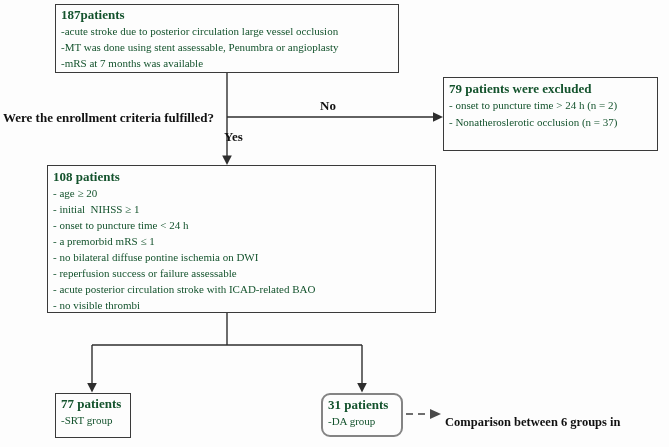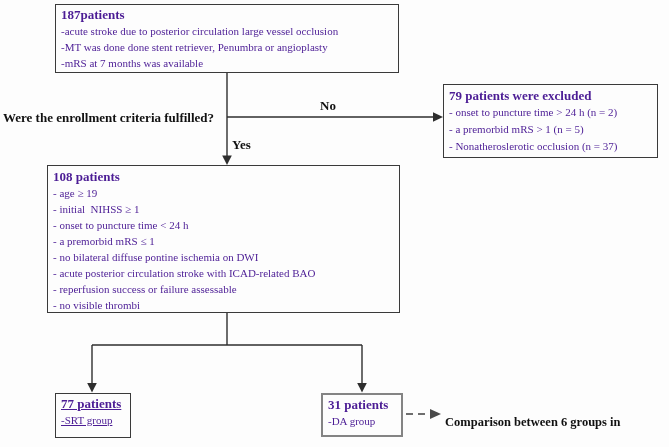--- a/index.html
+++ b/index.html
@@ -19,21 +19,21 @@
     left: 0; top: 0;
     width: 669px; height: 447px;
     pointer-events: none;
   }
   .box {
     position: absolute;
     background: var(--bg, #fdfdfd);
     border: 1.5px solid var(--line, #3a3a3a);
     box-sizing: border-box;
     padding: 2px 4px 12px 5px;
-    color: #4c1d95;
+    color: #14532d;
   }
   .box-title {
     font-weight: bold;
     font-size: 13px;
     line-height: 16px;
     white-space: pre;
   }
   .box-line {
     font-size: 11px;
     line-height: 16px;
@@ -87,53 +87,52 @@
     </g>
     <g>
       <path d="M406,414 H429" stroke="#6e6e6e" stroke-width="1.8" stroke-dasharray="7,5" fill="none"></path>
       <polygon points="441,414 430,409 430,419" fill="#4a4a4a"></polygon>
     </g>
   </svg>
 
   <div class="box box-initial" style="left:55px; top:4px; width:344px; height:69px;">
     <div class="box-title">187patients</div>
     <div class="box-line">-acute stroke due to posterior circulation large vessel occlusion</div>
-    <div class="box-line">-MT was done done stent retriever, Penumbra or angioplasty</div>
+    <div class="box-line">-MT was done using stent assessable, Penumbra or angioplasty</div>
     <div class="box-line">-mRS at 7 months was available</div>
   </div>
 
-  <div class="box box-excluded" style="left:443px; top:84px; width:215px; height:74px;">
+  <div class="box box-excluded" style="left:443px; top:77px; width:215px; height:74px;">
     <div class="box-title">79 patients were excluded</div>
     <div class="box-line">- onset to puncture time &gt; 24 h (n = 2)</div>
-    <div class="box-line">- a premorbid mRS &gt; 1 (n = 5)</div>
     <div class="box-line">- Nonatheroslerotic occlusion (n = 37)</div>
   </div>
 
   <div class="flow-label" style="left:3px; top:110px;">Were the enrollment criteria fulfilled?</div>
   <div class="flow-label" style="left:320px; top:98px;">No</div>
-  <div class="flow-label" style="left:232px; top:129px;margin-top:8px;">Yes</div>
+  <div class="flow-label" style="left:224px; top:129px;">Yes</div>
 
-  <div class="box box-enrolled" style="left:47px; top:165px; width:353px; height:148px; padding-top:3px;">
+  <div class="box box-enrolled" style="left:47px; top:165px; width:389px; height:148px; padding-top:3px;">
     <div class="box-title">108 patients</div>
-    <div class="box-line">- age ≥ 19</div>
+    <div class="box-line">- age ≥ 20</div>
     <div class="box-line">- initial  NIHSS ≥ 1</div>
     <div class="box-line">- onset to puncture time &lt; 24 h</div>
     <div class="box-line">- a premorbid mRS ≤ 1</div>
     <div class="box-line">- no bilateral diffuse pontine ischemia on DWI</div>
+    <div class="box-line">- reperfusion success or failure assessable</div>
     <div class="box-line">- acute posterior circulation stroke with ICAD-related BAO</div>
-    <div class="box-line">- reperfusion success or failure assessable</div>
     <div class="box-line">- no visible thrombi</div>
   </div>
 
-  <div class="box box-srt" style="left:55px; top:393px; width:76px; height:45px;text-decoration:underline;">
+  <div class="box box-srt" style="left:55px; top:393px; width:76px; height:45px;">
     <div class="box-title">77 patients</div>
     <div class="box-line">-SRT group</div>
   </div>
 
-  <div class="box box-da" style="left:321px; top:393px; width:82px; height:44px;">
+  <div class="box box-da" style="left:321px; top:393px; width:82px; height:44px;border-radius:9px;">
     <div class="box-title">31 patients</div>
     <div class="box-line">-DA group</div>
   </div>
 
   <div class="comparison">
     <div>Comparison between 6 groups in</div>
     
     
     
   </div>

